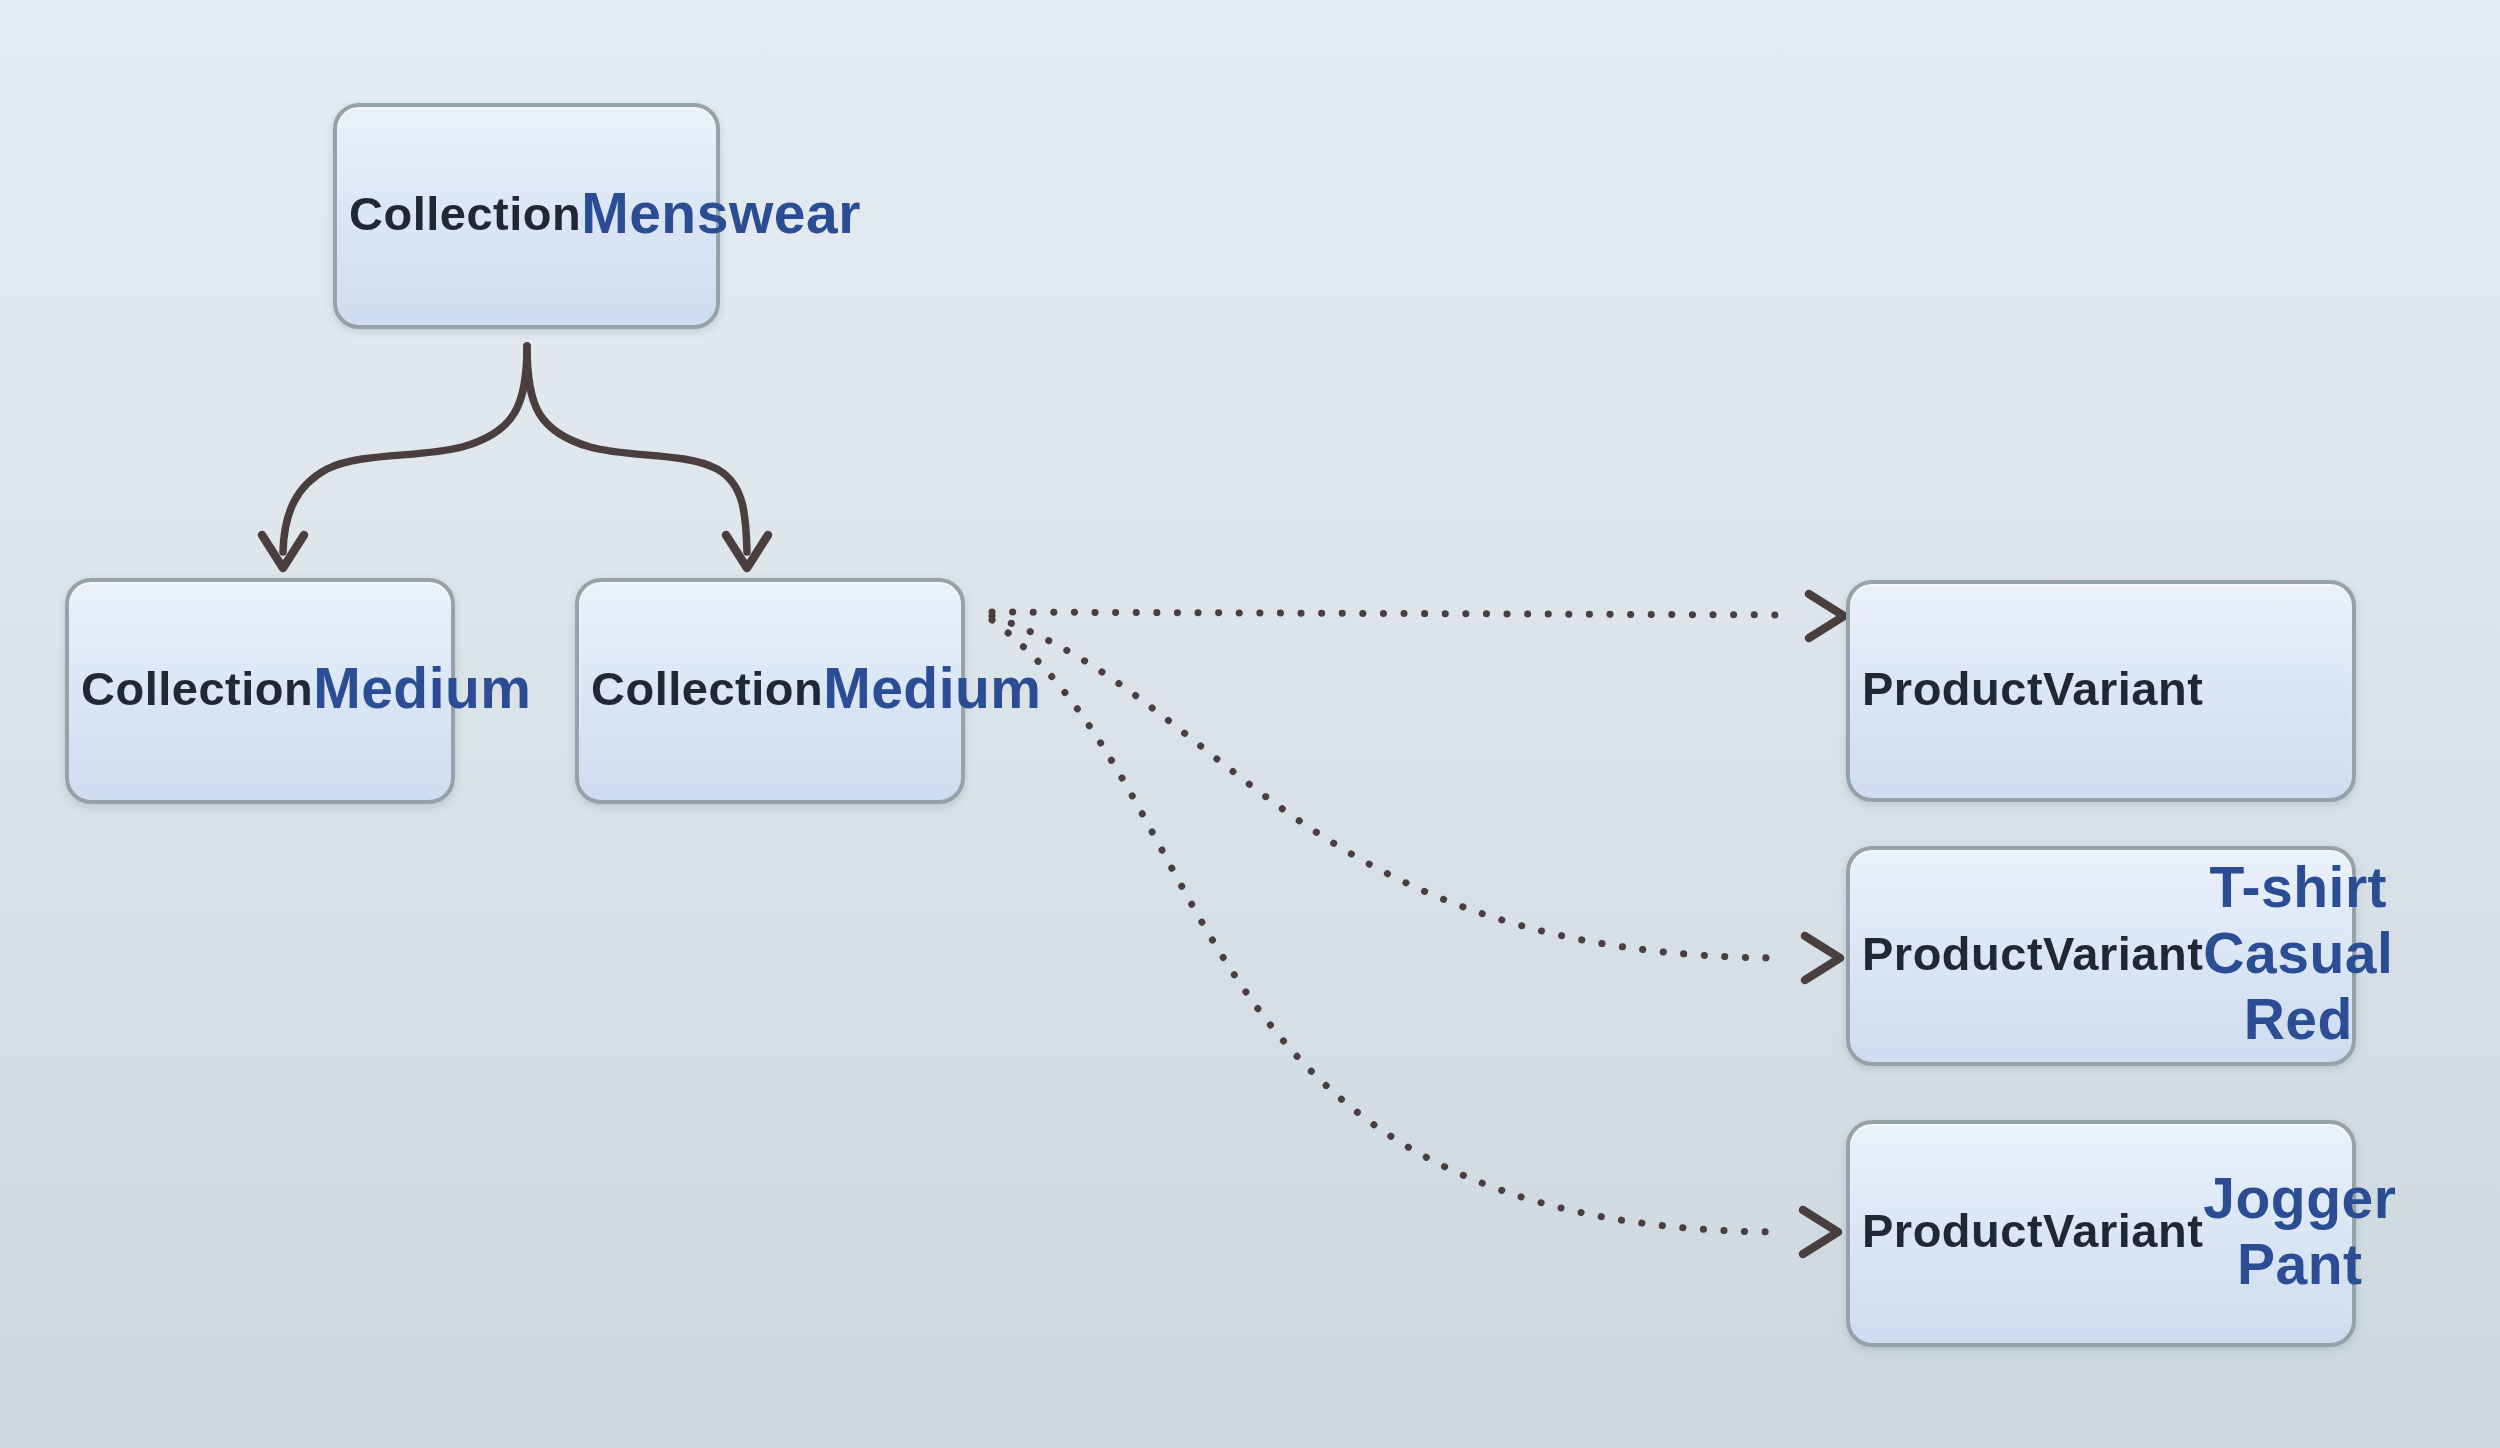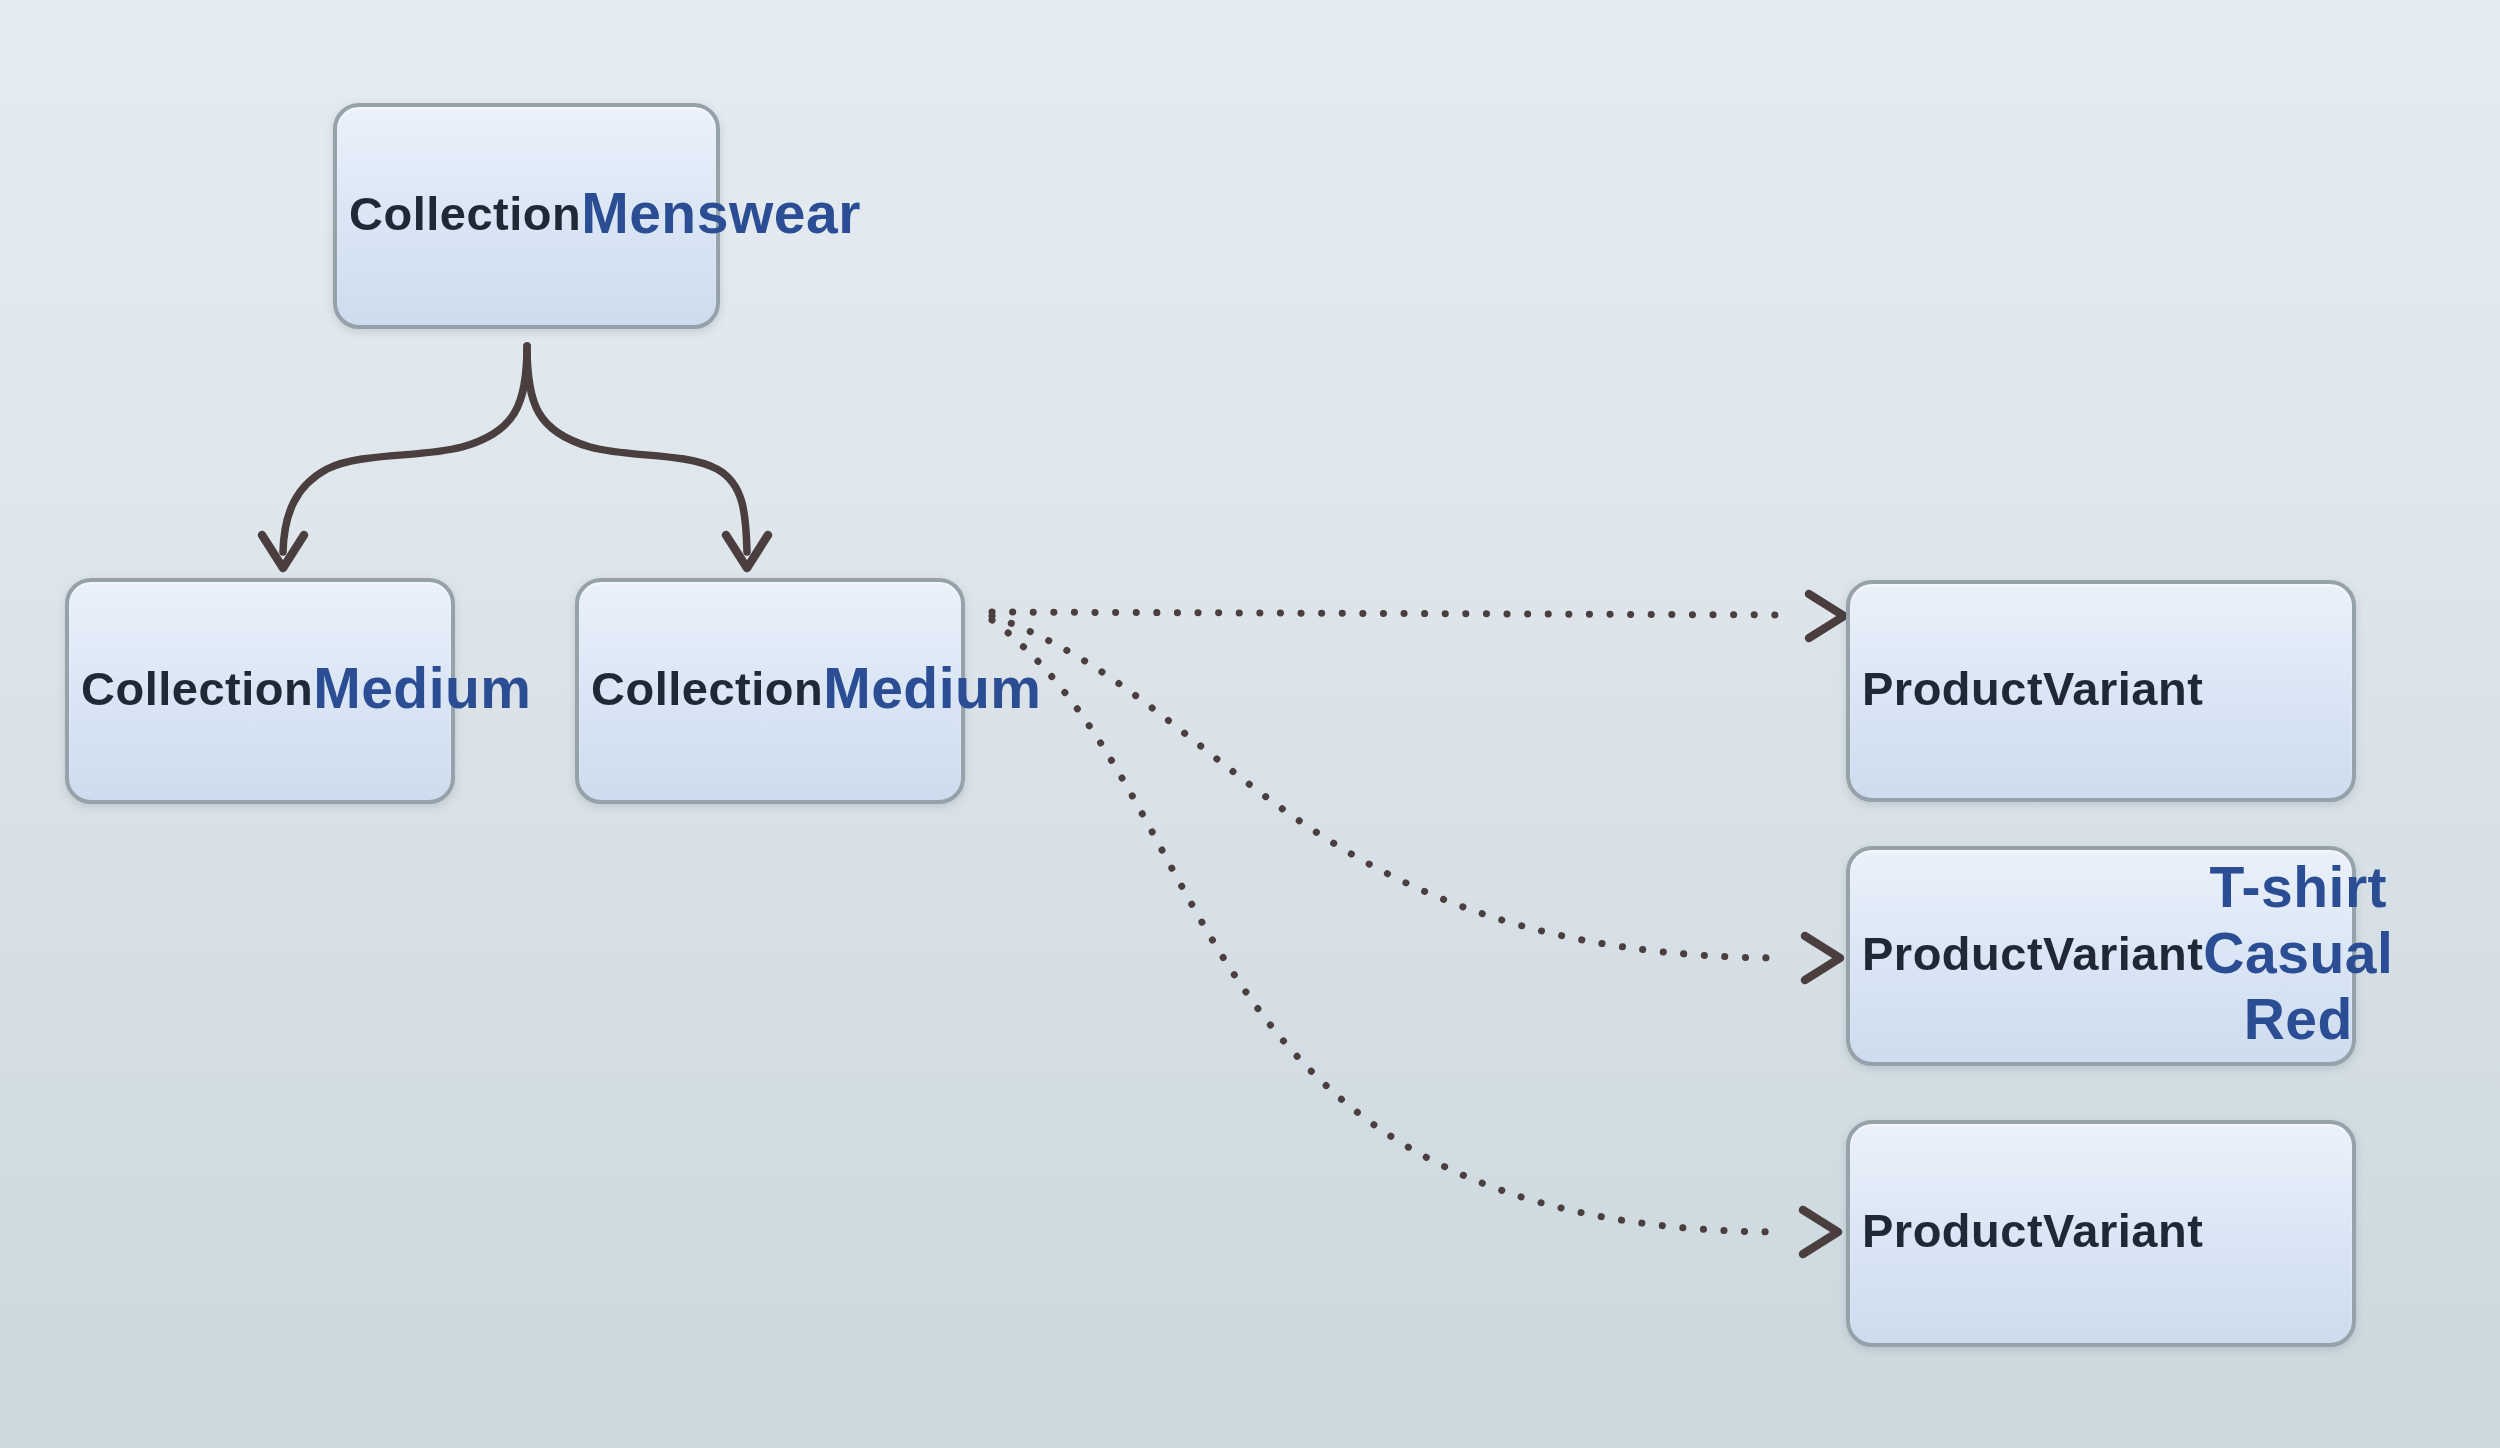--- a/index.html
+++ b/index.html
@@ -131,15 +131,16 @@
     <span class="node-type">ProductVariant</span>
   </div>
 
   <div class="node" id="node-tshirt">
     <span class="node-type">ProductVariant</span>
     <span class="node-name">T-shirt Casual Red</span>
   </div>
 
   <div class="node" id="node-jogger">
     <span class="node-type">ProductVariant</span>
+    <span class="node-name">Jogger Pant</span>
   </div>
 
 </div>
 
 </body></html>

